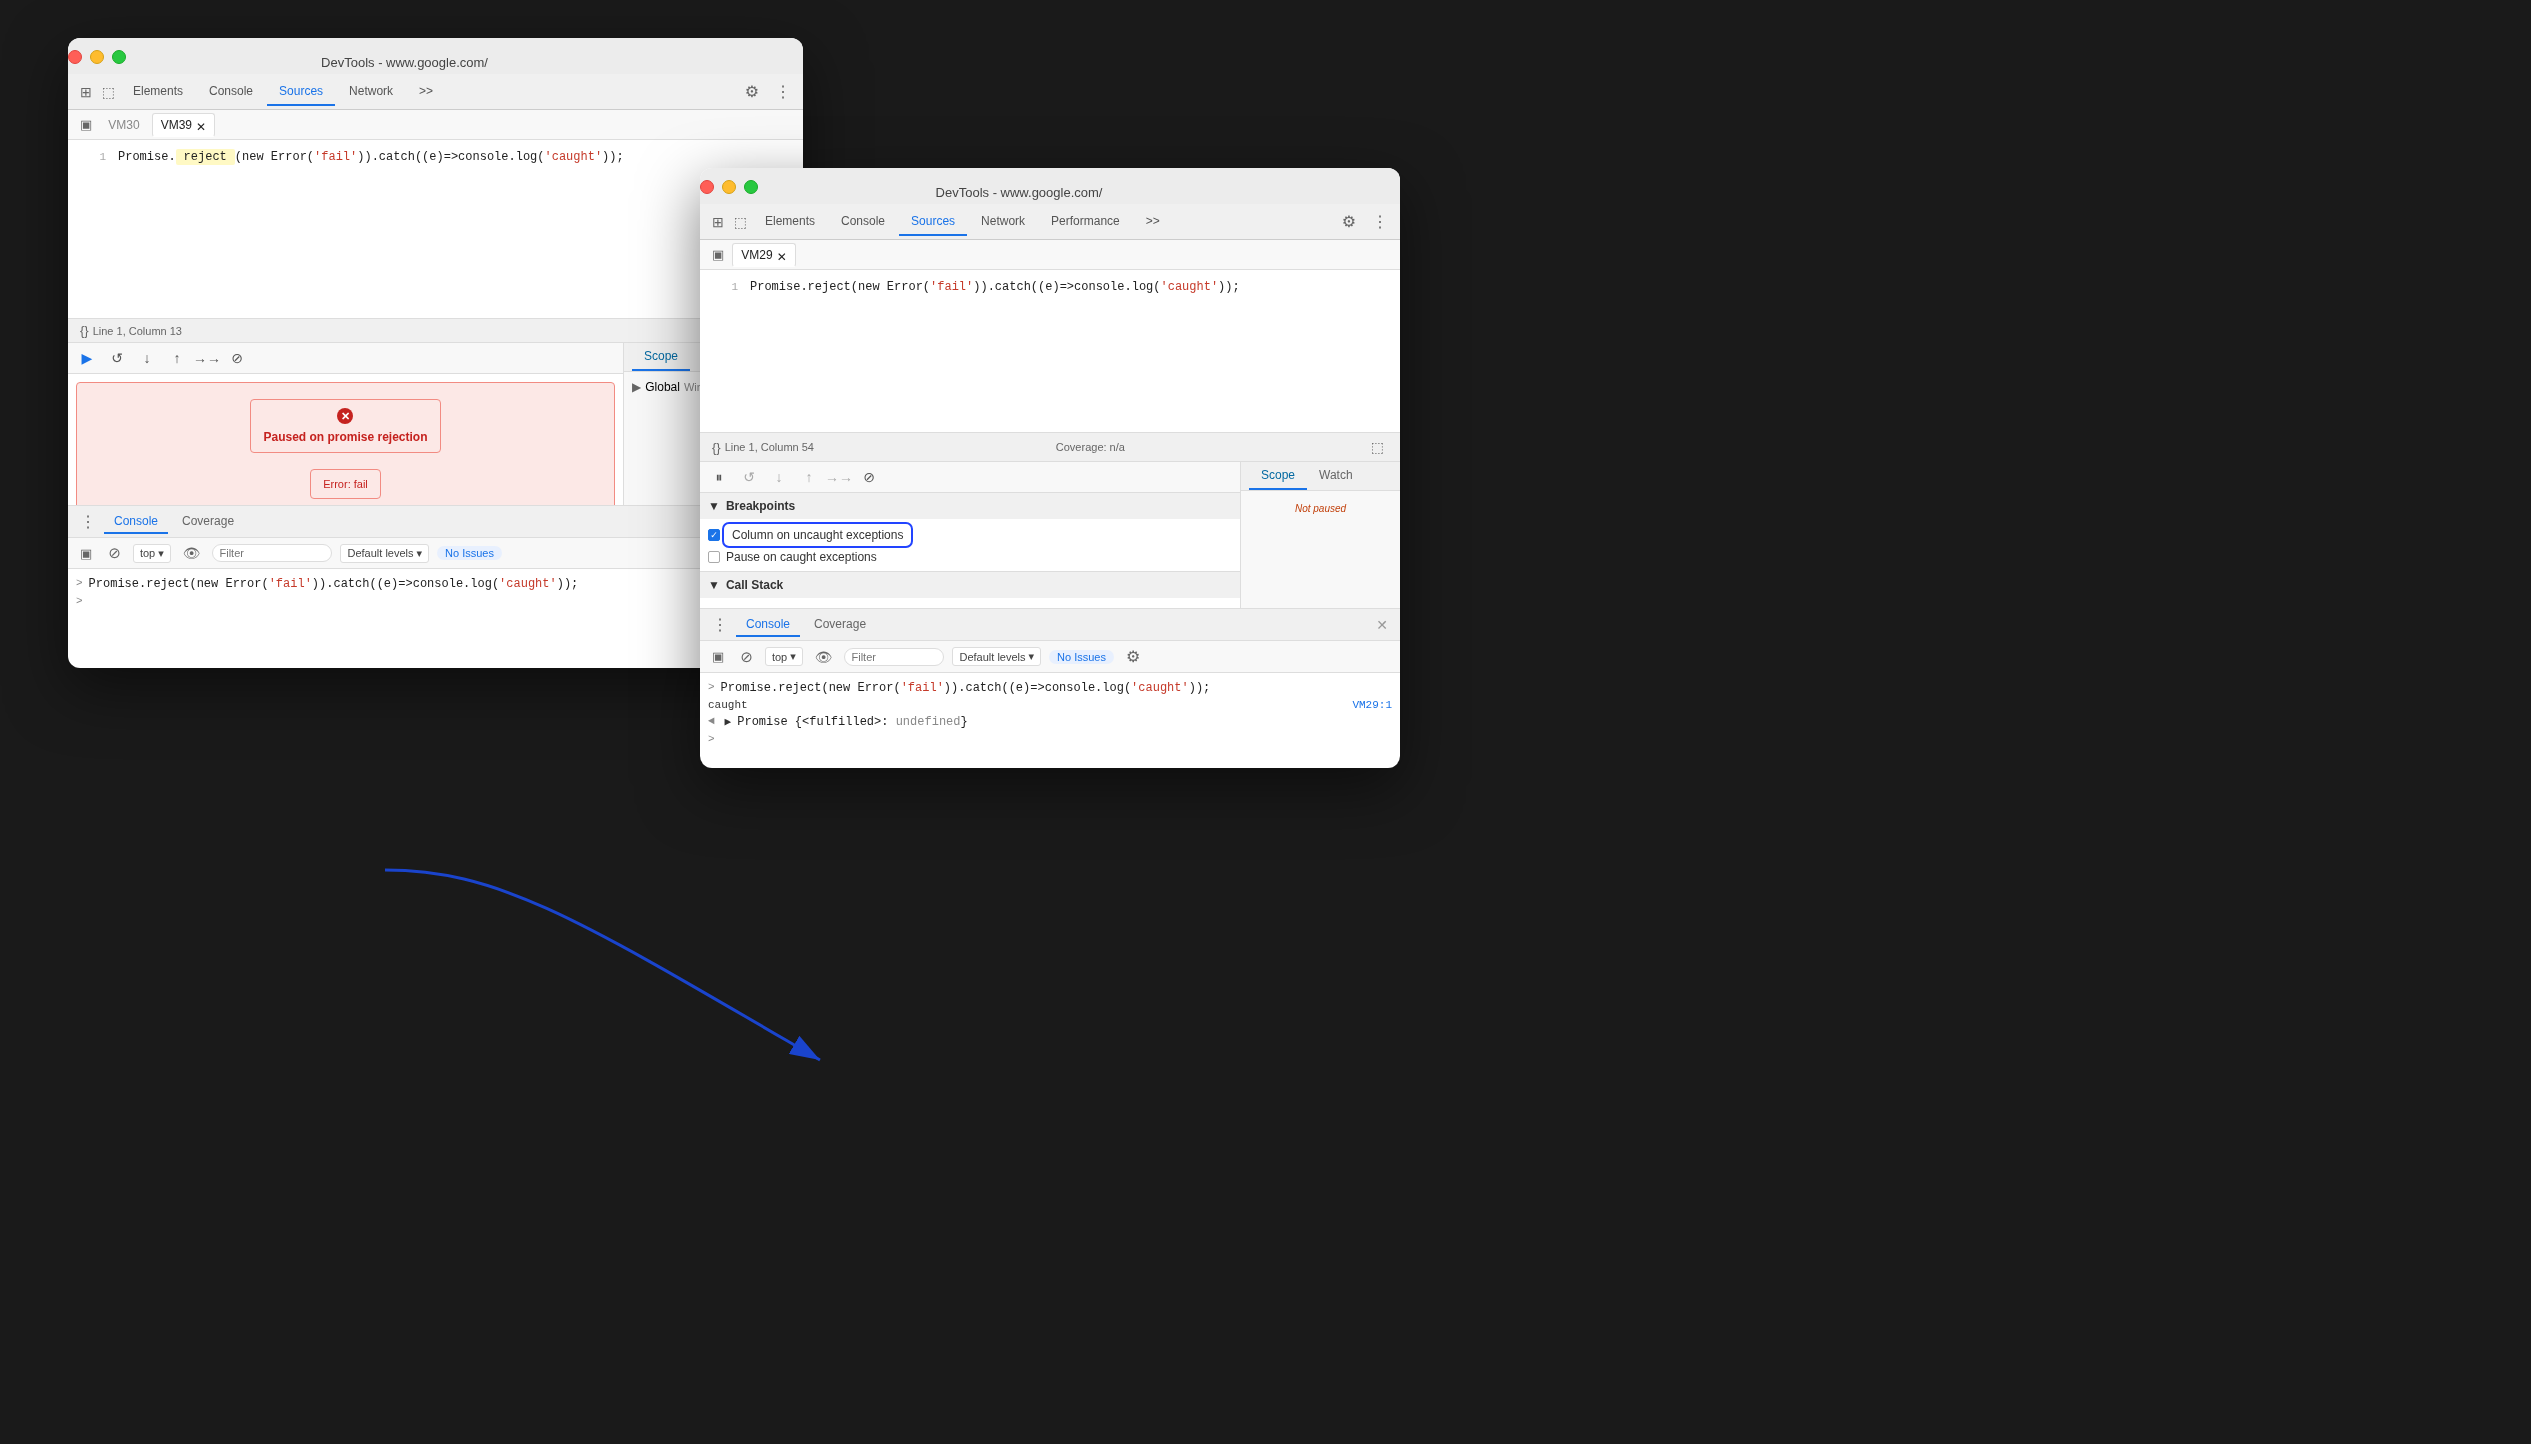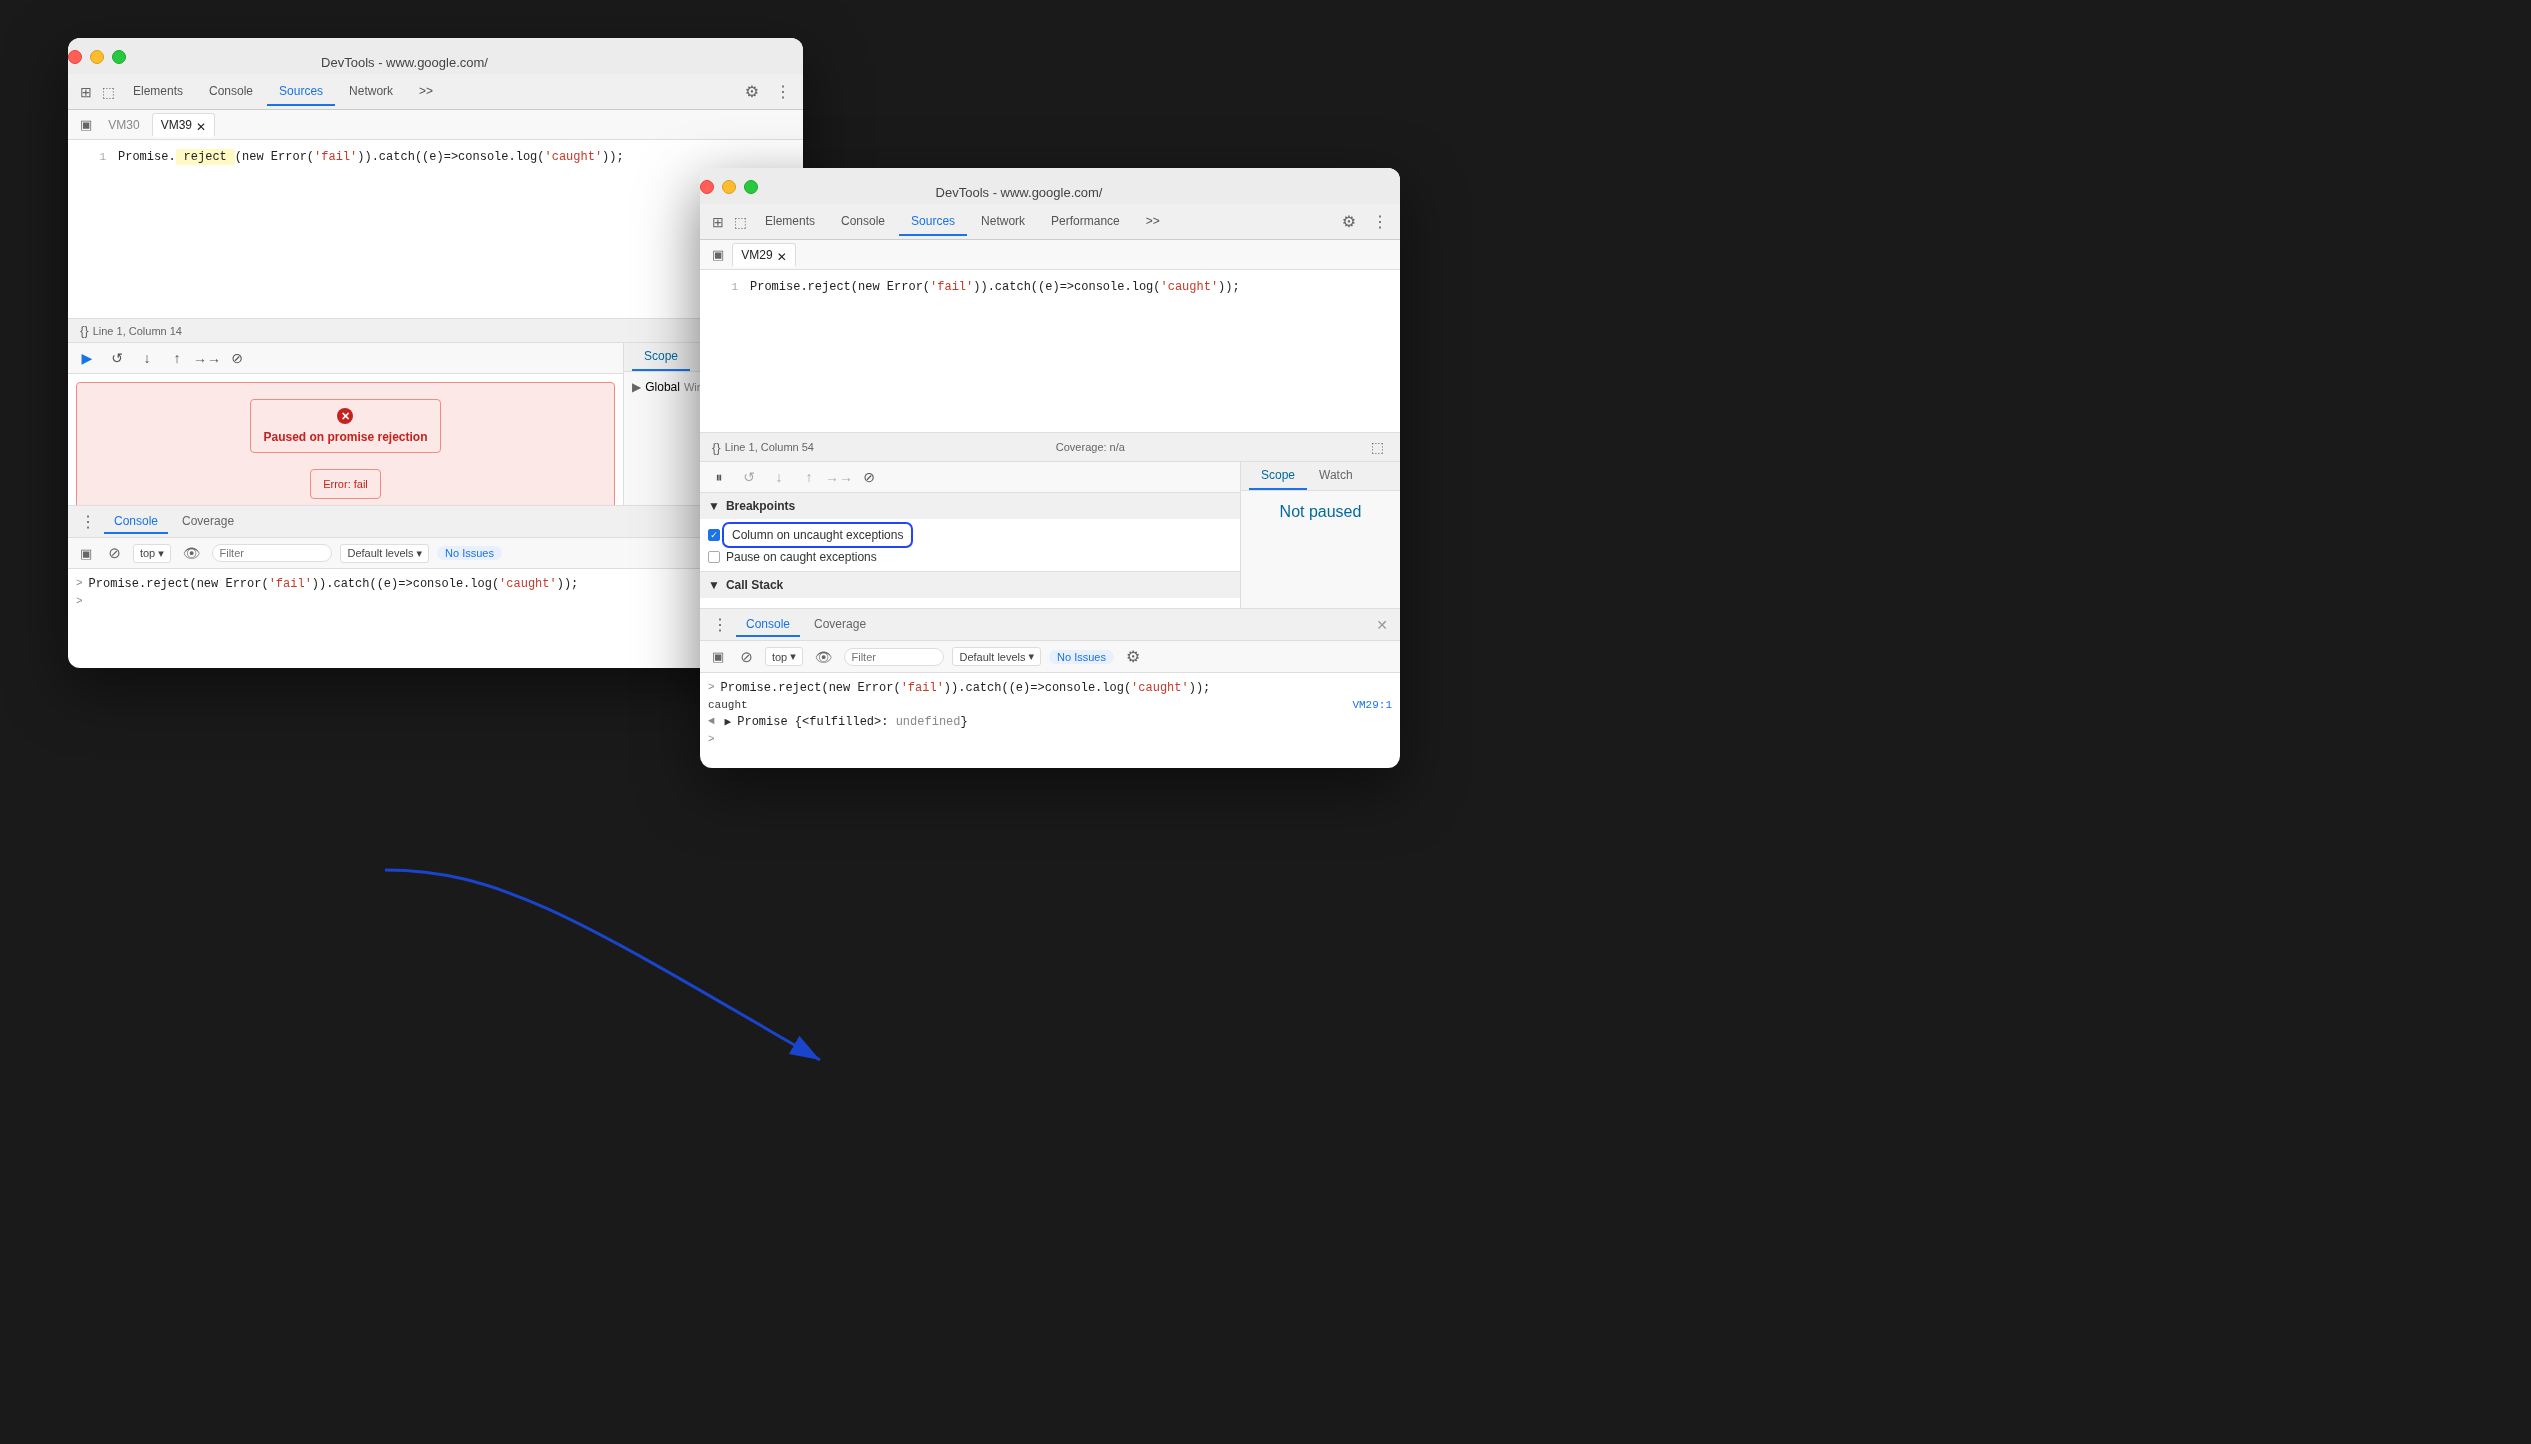--- a/index.html
+++ b/index.html
@@ -397,24 +397,25 @@
     .console-arrow {
       color: #888;
       flex-shrink: 0;
     }
 
     .console-text { color: #333; }
     .console-dim { color: #888; }
     .console-link { color: #1a73e8; text-decoration: none; cursor: pointer; }
 
     .not-paused {
-      color: #0369a1;
-      font-size: 16px;
+      color: #c2410c;
+      font-size: 10px;
       text-align: center;
       padding: 12px;
+      font-style: italic;
     }
 
     .dropdown-btn {
       display: flex;
       align-items: center;
       gap: 3px;
       padding: 2px 6px;
       border: 1px solid #ddd;
       border-radius: 3px;
       font-size: 11px;
@@ -526,21 +527,21 @@
       <span class="line-num">1</span>
       <code>
         <span class="kw-dark">Promise.</span><span style="background:#fff9c4; padding:1px 8px; border-radius:2px;"><span class="kw-dark">reject</span></span><span class="kw-dark">(new Error(</span><span class="kw-red">'fail'</span><span class="kw-dark">)).catch((e)=&gt;console.log(</span><span class="kw-red">'caught'</span><span class="kw-dark">));</span>
       </code>
     </div>
   </div>
 
   <div class="status-bar">
     <span style="display:flex;align-items:center;gap:4px;">
       <span style="font-size:13px;">{}</span>
-      <span>Line 1, Column 14</span>
+      <span>Line 1, Column 13</span>
     </span>
     <span>Coverage: n/a</span>
   </div>
 
   <div style="display:flex;flex:1;overflow:hidden;">
 
     <div style="flex:1;display:flex;flex-direction:column;overflow:hidden;">
 
       <div class="debug-toolbar">
         <div class="debug-btn active" style="color:#1a73e8;">▶</div>

